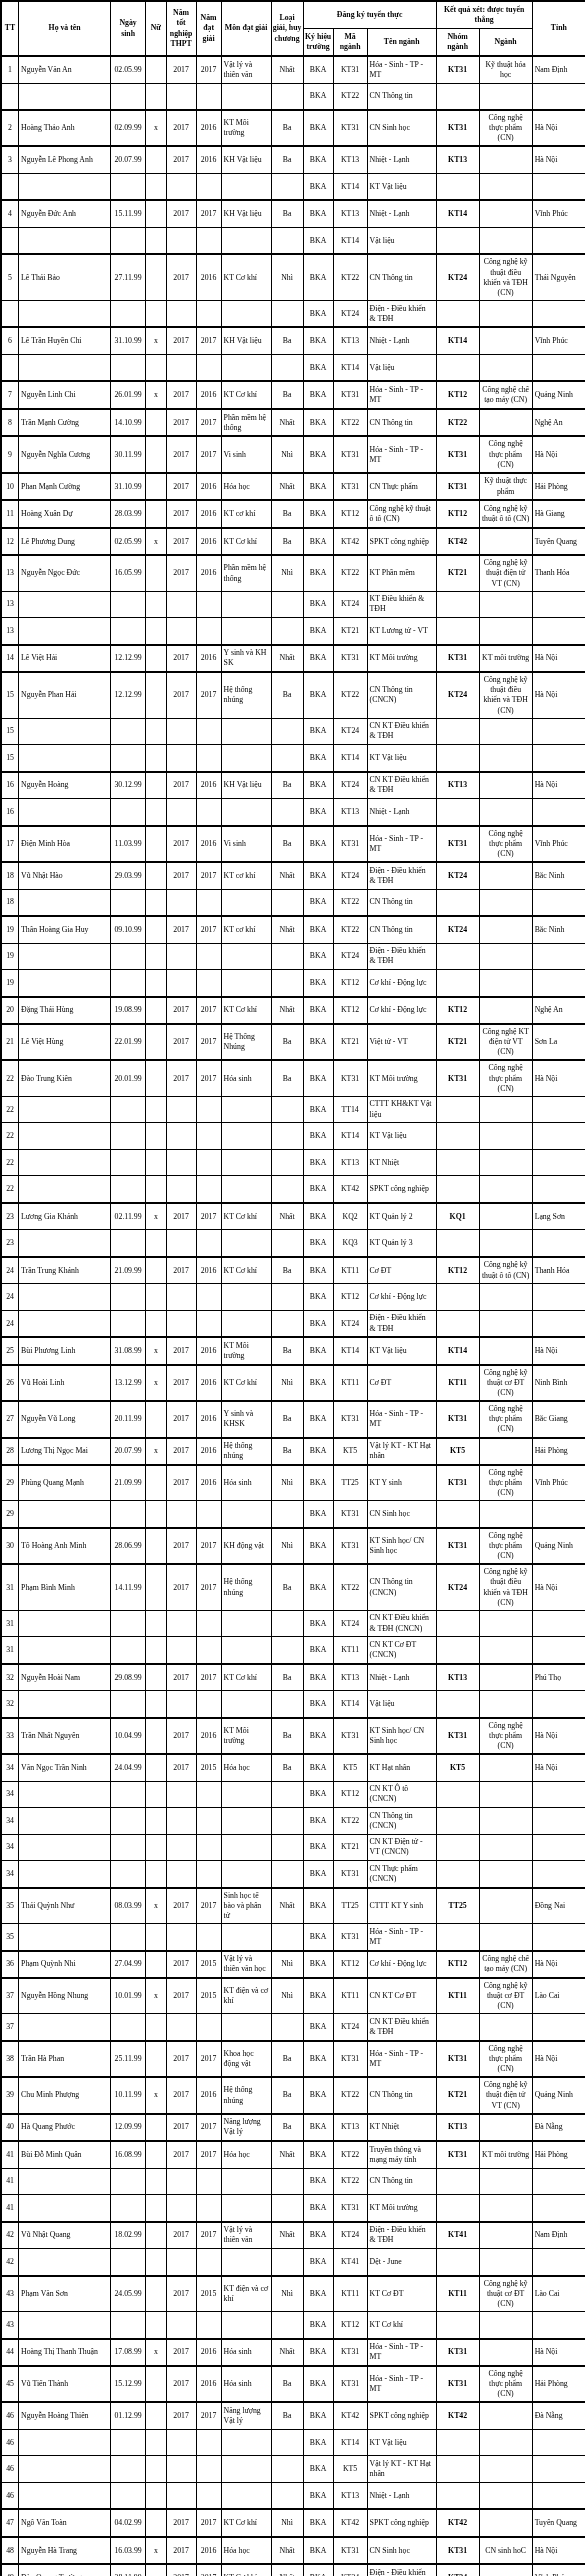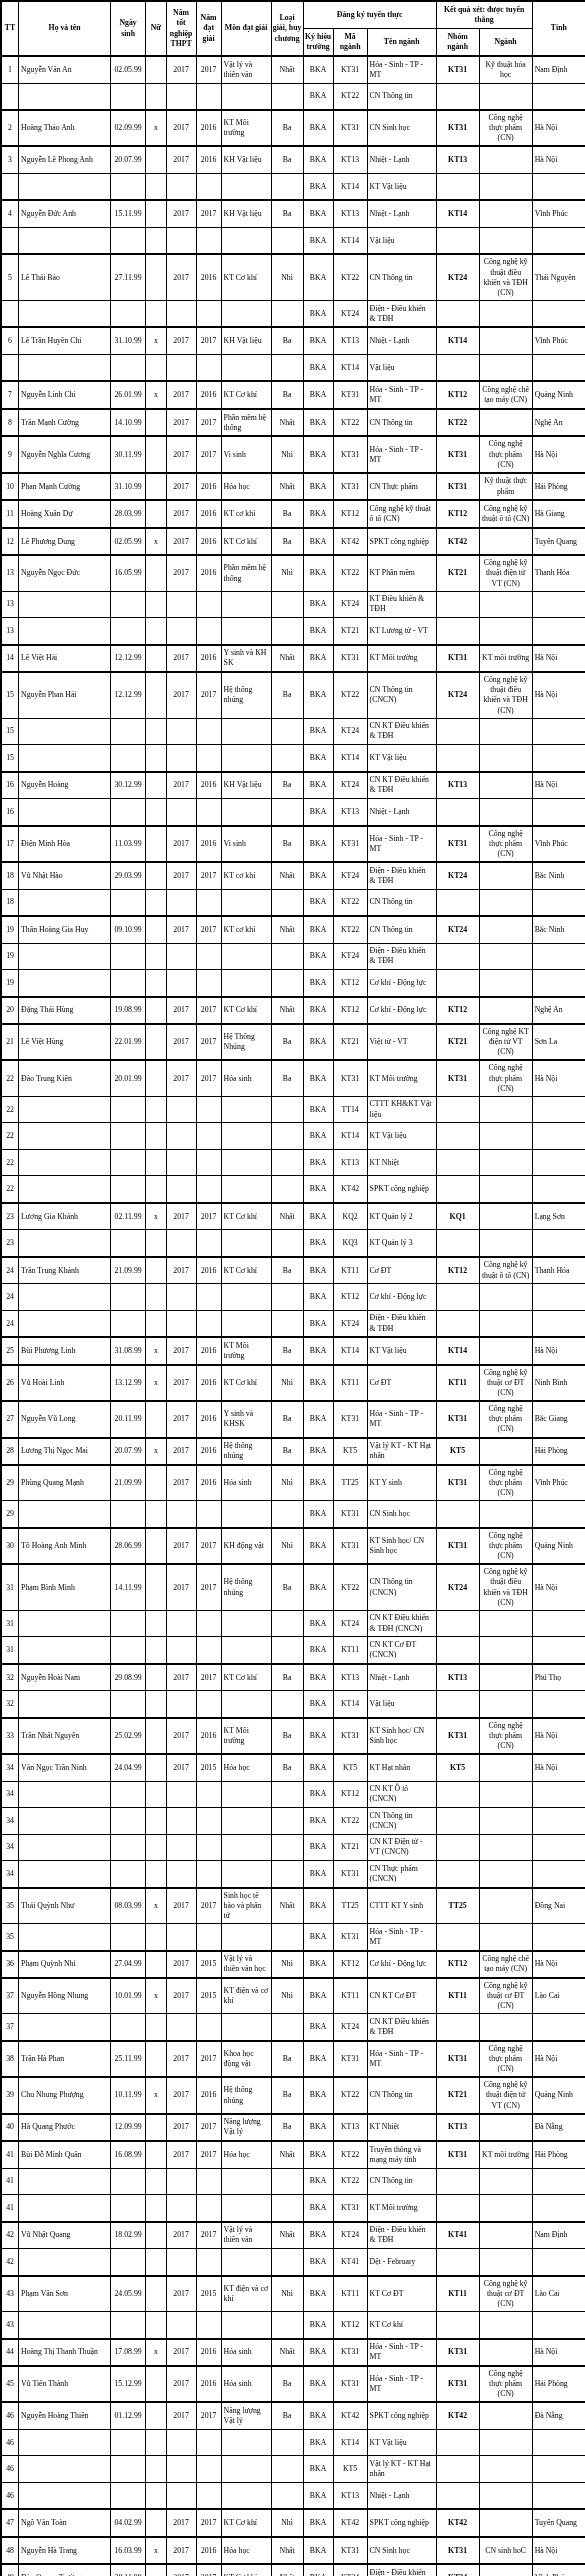--- a/index.html
+++ b/index.html
@@ -990,21 +990,21 @@
           <td class="c">BKA</td>
           <td class="c">KT14</td>
           <td class="l">Vật liệu</td>
           <td class="c b"></td>
           <td class="c"></td>
           <td class="l"></td>
         </tr>
         <tr class="group-start">
           <td class="c">33</td>
           <td class="l">Trần Nhất Nguyên</td>
-          <td class="c">25.02.99</td>
+          <td class="c">10.04.99</td>
           <td class="c"></td>
           <td class="c">2017</td>
           <td class="c">2016</td>
           <td class="l">KT Môi trường</td>
           <td class="c">Ba</td>
           <td class="c">BKA</td>
           <td class="c">KT31</td>
           <td class="l">KT Sinh học/ CN Sinh học</td>
           <td class="c b">KT31</td>
           <td class="c">Công nghệ thực phẩm (CN)</td>
@@ -1181,21 +1181,21 @@
           <td class="c">Ba</td>
           <td class="c">BKA</td>
           <td class="c">KT31</td>
           <td class="l">Hóa - Sinh - TP - MT</td>
           <td class="c b">KT31</td>
           <td class="c">Công nghệ thực phẩm (CN)</td>
           <td class="l">Hà Nội</td>
         </tr>
         <tr class="group-start">
           <td class="c">39</td>
-          <td class="l">Chu Nhung Phượng</td>
+          <td class="l">Chu Minh Phượng</td>
           <td class="c">10.11.99</td>
           <td class="c">x</td>
           <td class="c">2017</td>
           <td class="c">2016</td>
           <td class="l">Hệ thống nhúng</td>
           <td class="c">Ba</td>
           <td class="c">BKA</td>
           <td class="c">KT22</td>
           <td class="l">CN Thông tin</td>
           <td class="c b">KT21</td>
@@ -1286,21 +1286,21 @@
           <td class="c">42</td>
           <td class="l"></td>
           <td class="c"></td>
           <td class="c"></td>
           <td class="c"></td>
           <td class="c"></td>
           <td class="l"></td>
           <td class="c"></td>
           <td class="c">BKA</td>
           <td class="c">KT41</td>
-          <td class="l">Dệt - February</td>
+          <td class="l">Dệt - June</td>
           <td class="c b"></td>
           <td class="c"></td>
           <td class="l"></td>
         </tr>
         <tr class="group-start">
           <td class="c">43</td>
           <td class="l">Phạm Văn Sơn</td>
           <td class="c">24.05.99</td>
           <td class="c"></td>
           <td class="c">2017</td>

